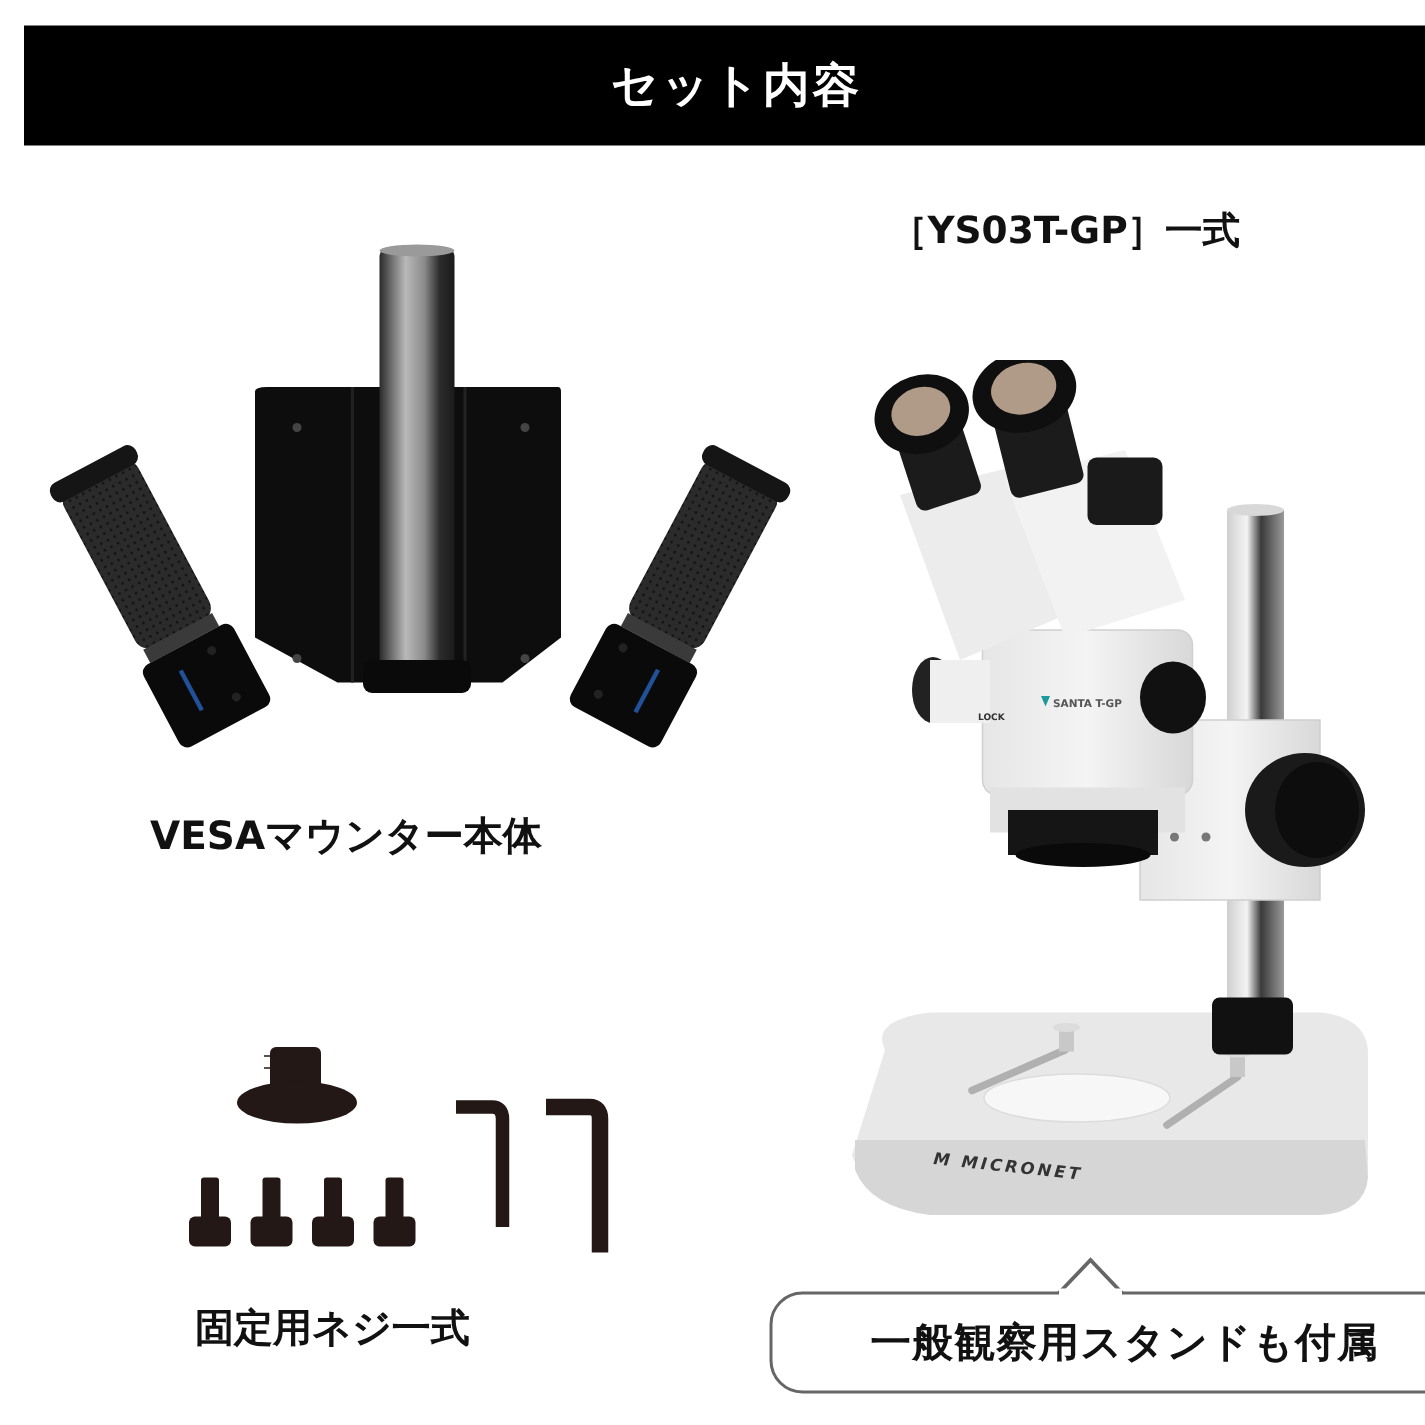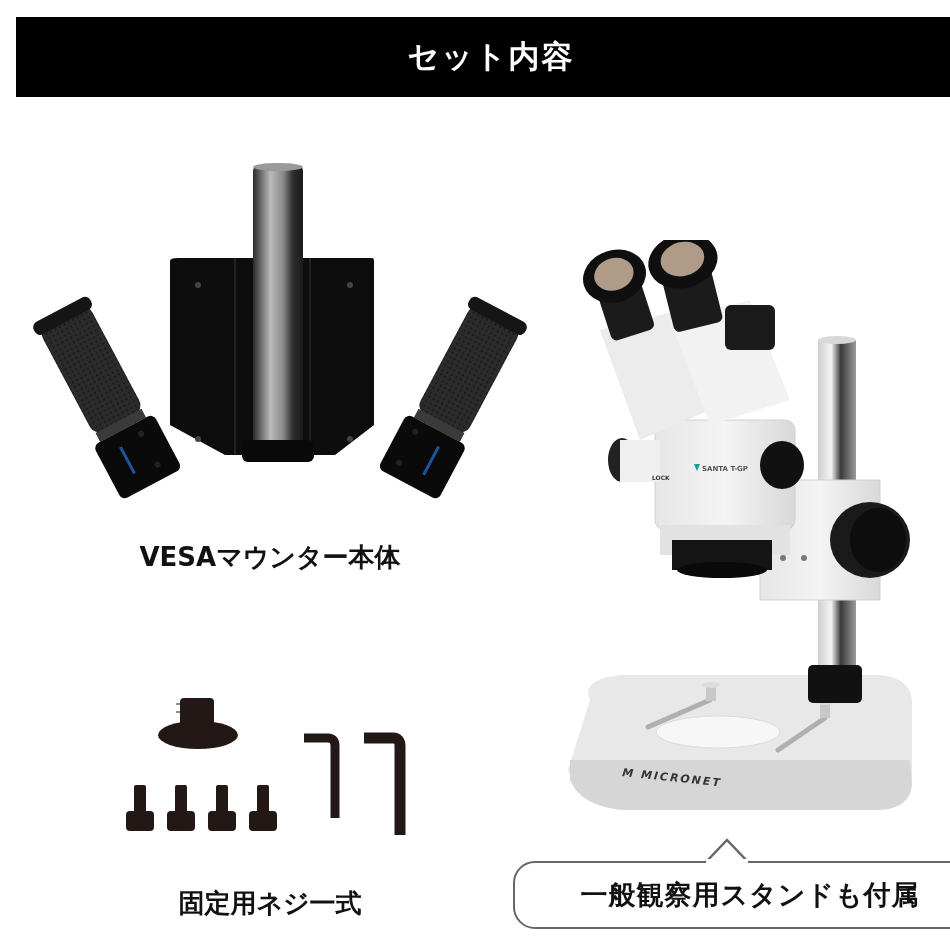--- a/index.html
+++ b/index.html
@@ -2,21 +2,21 @@
 <html><head>
 <meta charset="utf-8">
 <style>
   html, body { margin:0; padding:0; background:#ffffff; }
   body { width:950px; height:950px; position:relative; overflow:hidden;
          font-family:"DejaVu Sans", "Liberation Sans", sans-serif; color:#111; }
   .header-bar { position:absolute; left:16px; top:17px; width:950px; height:80px; background:#000;
                 display:flex; align-items:center; justify-content:center; }
   .header-title { color:#fff; font-size:31px; font-weight:bold; letter-spacing:2px; }
   .abs { position:absolute;font-weight:bold; }
-  .caption { position:absolute; font-weight:bold; font-size:26px; color:#111; white-space:nowrap; text-align:center; }
+  .caption { position:absolute; font-weight:bold; font-size:26px; color:#111; white-space:nowrap; }
   .mic-title { position:absolute; left:540px; top:135px; width:340px; text-align:center;
                font-weight:bold; font-size:25px; line-height:38px; color:#111; }
   .bubble { position:absolute; left:513px; top:861px; width:474px; height:68px; border:2.5px solid #666;
             border-radius:22px; background:#fff; box-sizing:border-box;
             display:flex; align-items:center; justify-content:center; }
   .bubble-text { font-weight:bold; font-size:27px; color:#111; letter-spacing:1px; }
   .bubble-tail { position:absolute; left:703px; top:838px; width:48px; height:26px; }
   svg { display:block; }
 </style>
 </head>
@@ -73,20 +73,21 @@
       <circle cx="412" cy="290" r="3" fill="#222"></circle>
       <circle cx="412" cy="325" r="3" fill="#222"></circle>
       <rect x="438" y="292" width="3" height="32" fill="#2a6fd6" opacity="0.7"></rect>
     </g>
   </svg>
 </div>
 
 <div class="caption" style="left:100px; top:540px; width:340px;">VESAマウンター本体</div>
 
 <div class="mic-title">
+  <div>［YS03T-GP］一式</div>
 </div>
 
 <div class="abs" style="left:560px; top:240px; width:390px; height:580px;">
   <svg width="390" height="580" viewBox="0 0 390 580">
     <defs>
       <linearGradient id="chrome" x1="0" x2="1">
         <stop offset="0" stop-color="#cfcfcf"></stop>
         <stop offset="0.35" stop-color="#f4f4f4"></stop>
         <stop offset="0.6" stop-color="#3a3a3a"></stop>
         <stop offset="1" stop-color="#9a9a9a"></stop>
@@ -178,21 +179,21 @@
           <rect x="10" y="0" width="12" height="28" rx="2"></rect>
           <rect x="2" y="26" width="28" height="20" rx="4"></rect>
         </g>
     </g>
 
     <path d="M194 48 L218 48 Q225 48 225 56 L225 128" fill="none" stroke="#231815" stroke-width="9"></path>
     <path d="M254 48 L283 48 Q290 48 290 56 L290 145" fill="none" stroke="#231815" stroke-width="11"></path>
   </svg>
 </div>
 
-<div class="caption" style="left:130px; top:886px; width:280px;">固定用ネジ一式</div>
+<div class="caption" style="left:130px; top:868px; width:280px;">固定用ネジ一式</div>
 
 <svg class="bubble-tail" viewBox="0 0 48 26">
   <path d="M2 25 L24 2 L46 25" fill="#fff" stroke="#666" stroke-width="2.5"></path>
 </svg>
 <div class="bubble">
   <span class="bubble-text">一般観察用スタンドも付属</span>
 </div>
 <div class="abs" style="left:706px; top:859px; width:42px; height:6px; background:#fff;"></div>
 
 </body></html>

